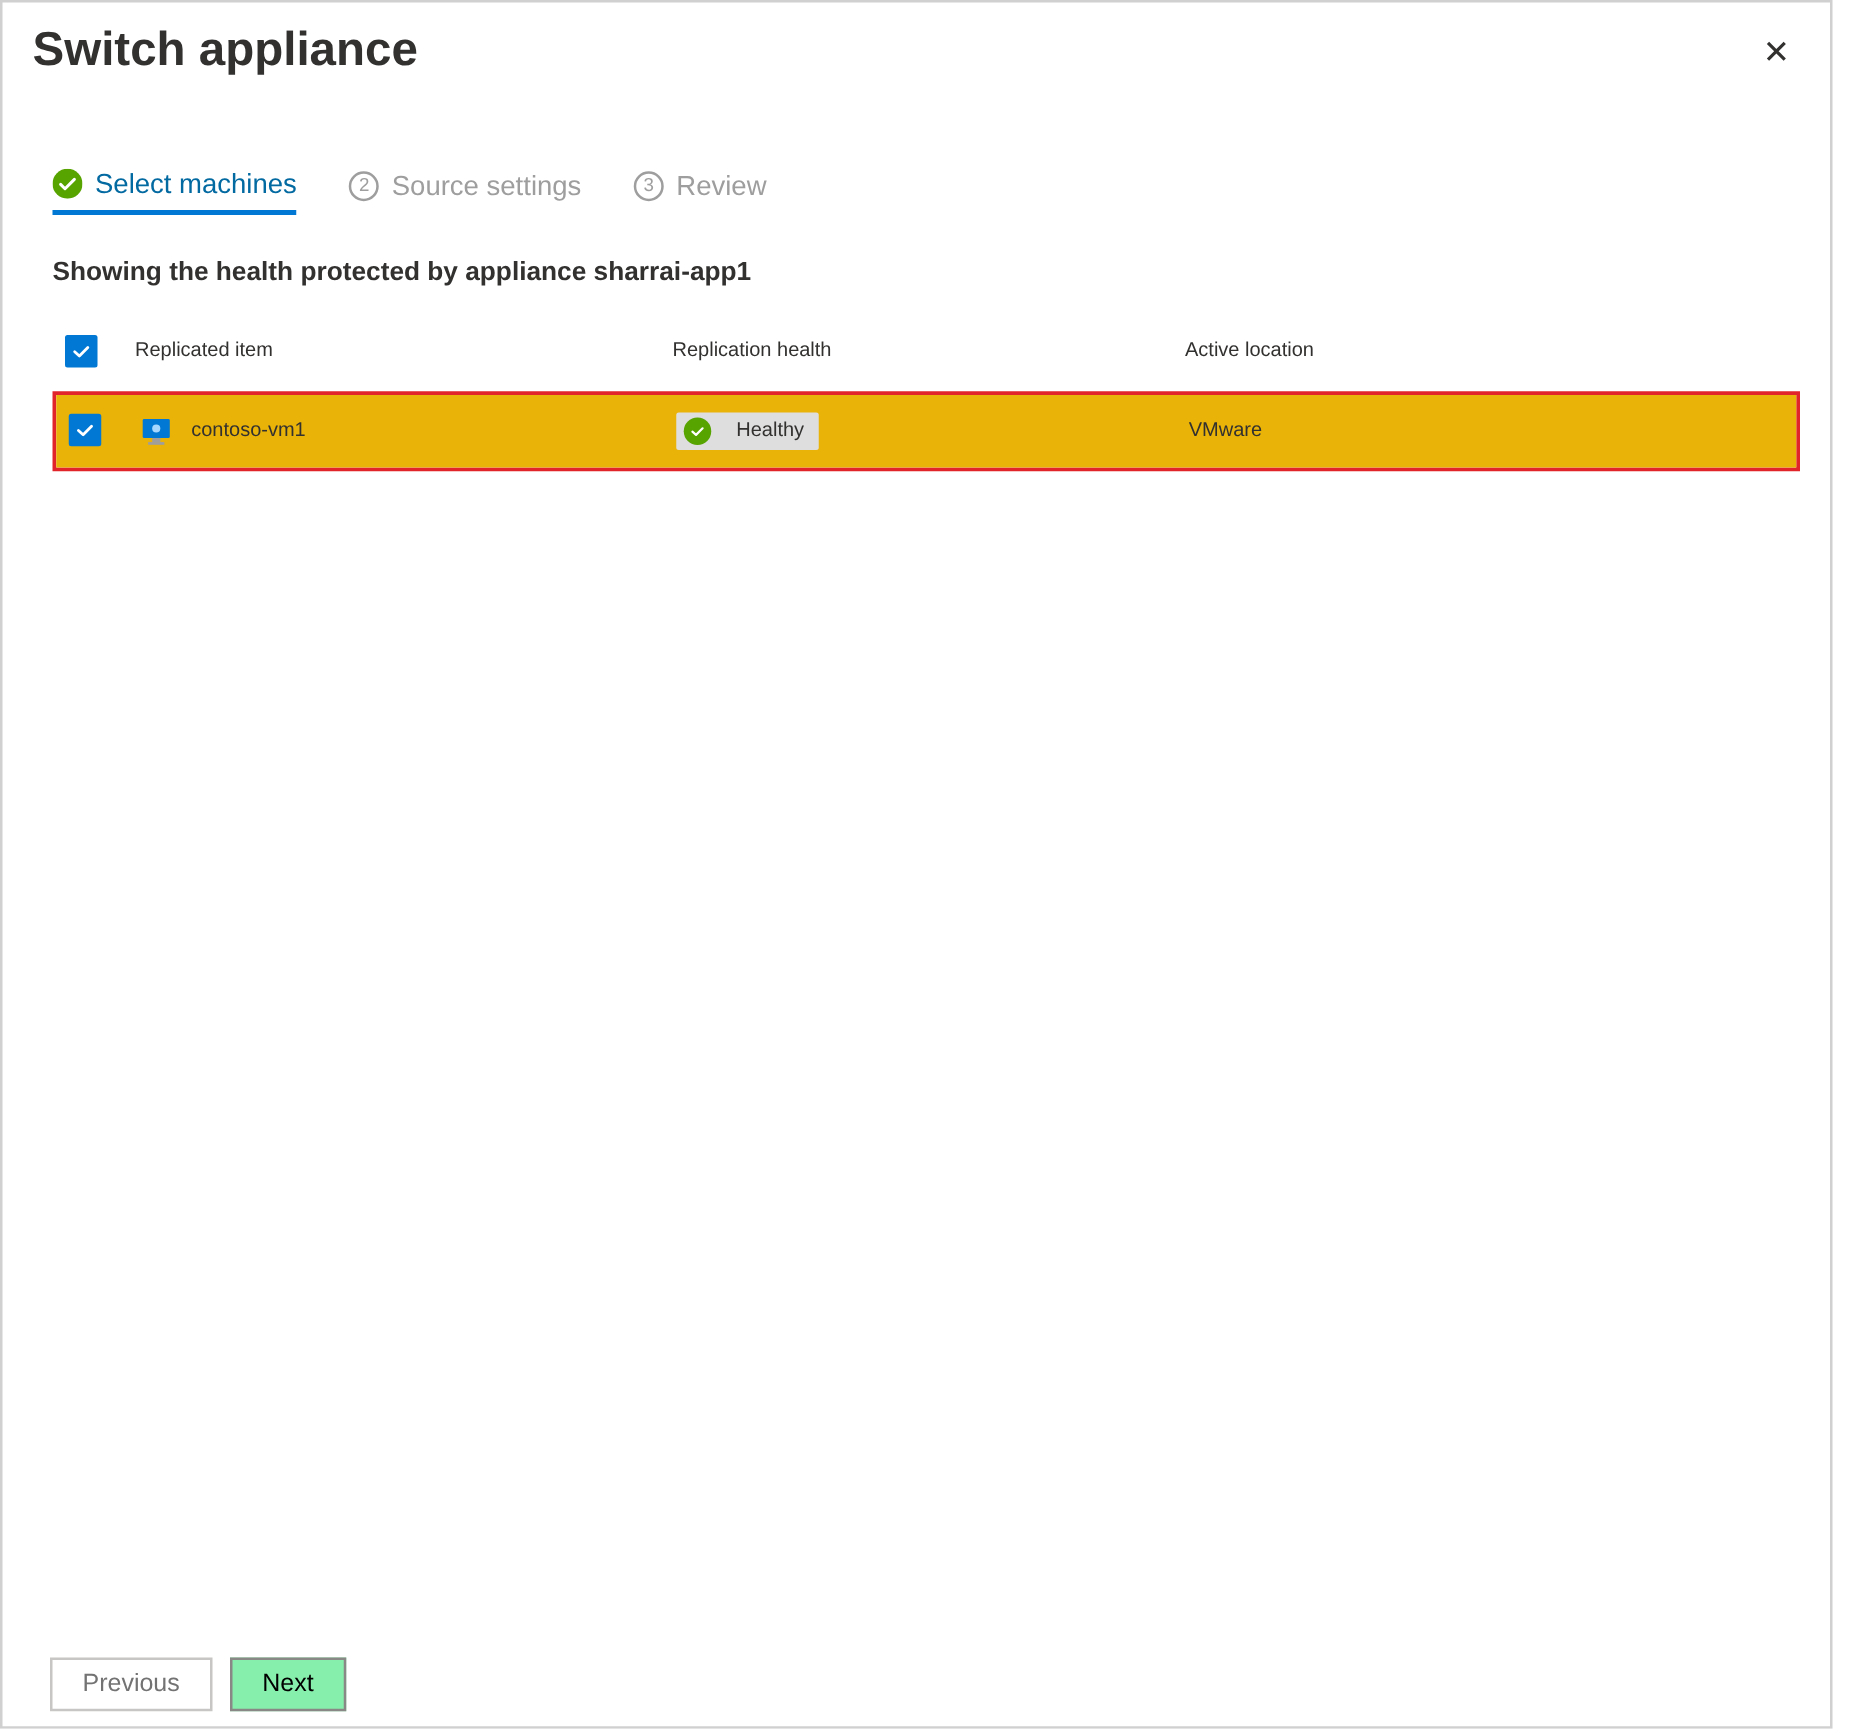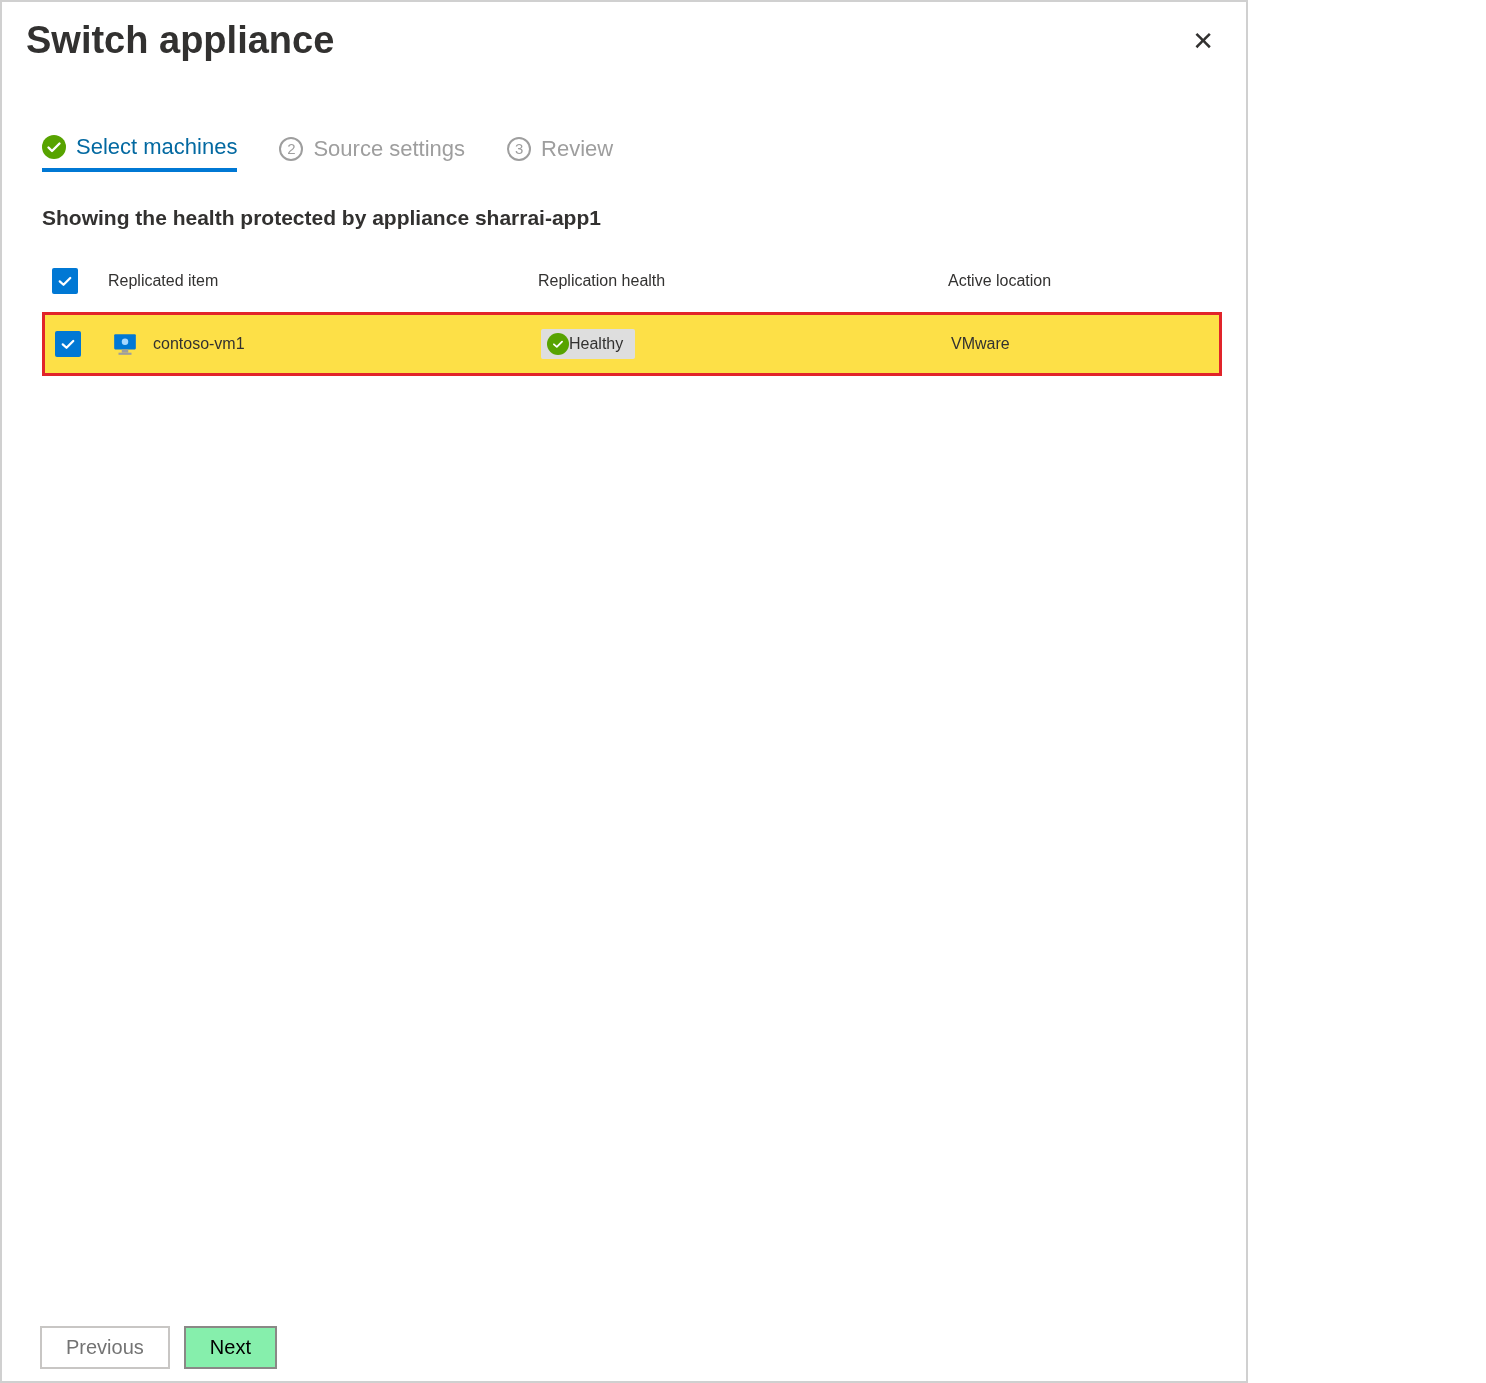--- a/index.html
+++ b/index.html
@@ -3,21 +3,21 @@
 <meta charset="utf-8">
 <style>
   * { box-sizing: border-box; }
   html, body {
     margin: 0; padding: 0;
     font-family: "Segoe UI", -apple-system, BlinkMacSystemFont, sans-serif;
     color: #323130;
     background: #fff;
   }
   .panel {
-    width: 1248px;
+    width: 1466px;
     height: 1383px;
     border: 2px solid #d0d0d0;
     padding: 22px 24px 12px 24px;
     display: flex;
     flex-direction: column;
     position: relative;
   }
   .header-row {
     display: flex;
     align-items: flex-start;
@@ -93,21 +93,21 @@
     display: grid;
     grid-template-columns: 56px 430px 410px 1fr;
     align-items: center;
     font-size: 16px;
   }
   .table-header {
     padding: 10px 10px 18px 10px;
   }
   .table-row {
     padding: 14px 10px;
-    background: #fde047;
+    background: #eab308;
   }
   .row-highlight {
     border: 3px solid #e1242a;
   }
   .checkbox {
     width: 26px; height: 26px;
     background: #0078d4;
     color: #fff;
     display: inline-flex;
     align-items: center;
@@ -124,21 +124,21 @@
   .vm-icon {
     width: 28px; height: 28px;
     display: inline-flex;
     align-items: center;
     justify-content: center;
   }
   .health-badge {
     background: #dedede;
     display: inline-flex;
     align-items: center;
-    gap: 0;
+    gap: 20px;
     padding: 4px 12px 4px 6px;
     border-radius: 2px;
   }
   .icon-circle-check {
     width: 22px; height: 22px;
     border-radius: 50%;
     display: inline-flex;
     align-items: center;
     justify-content: center;
     color: #fff;

